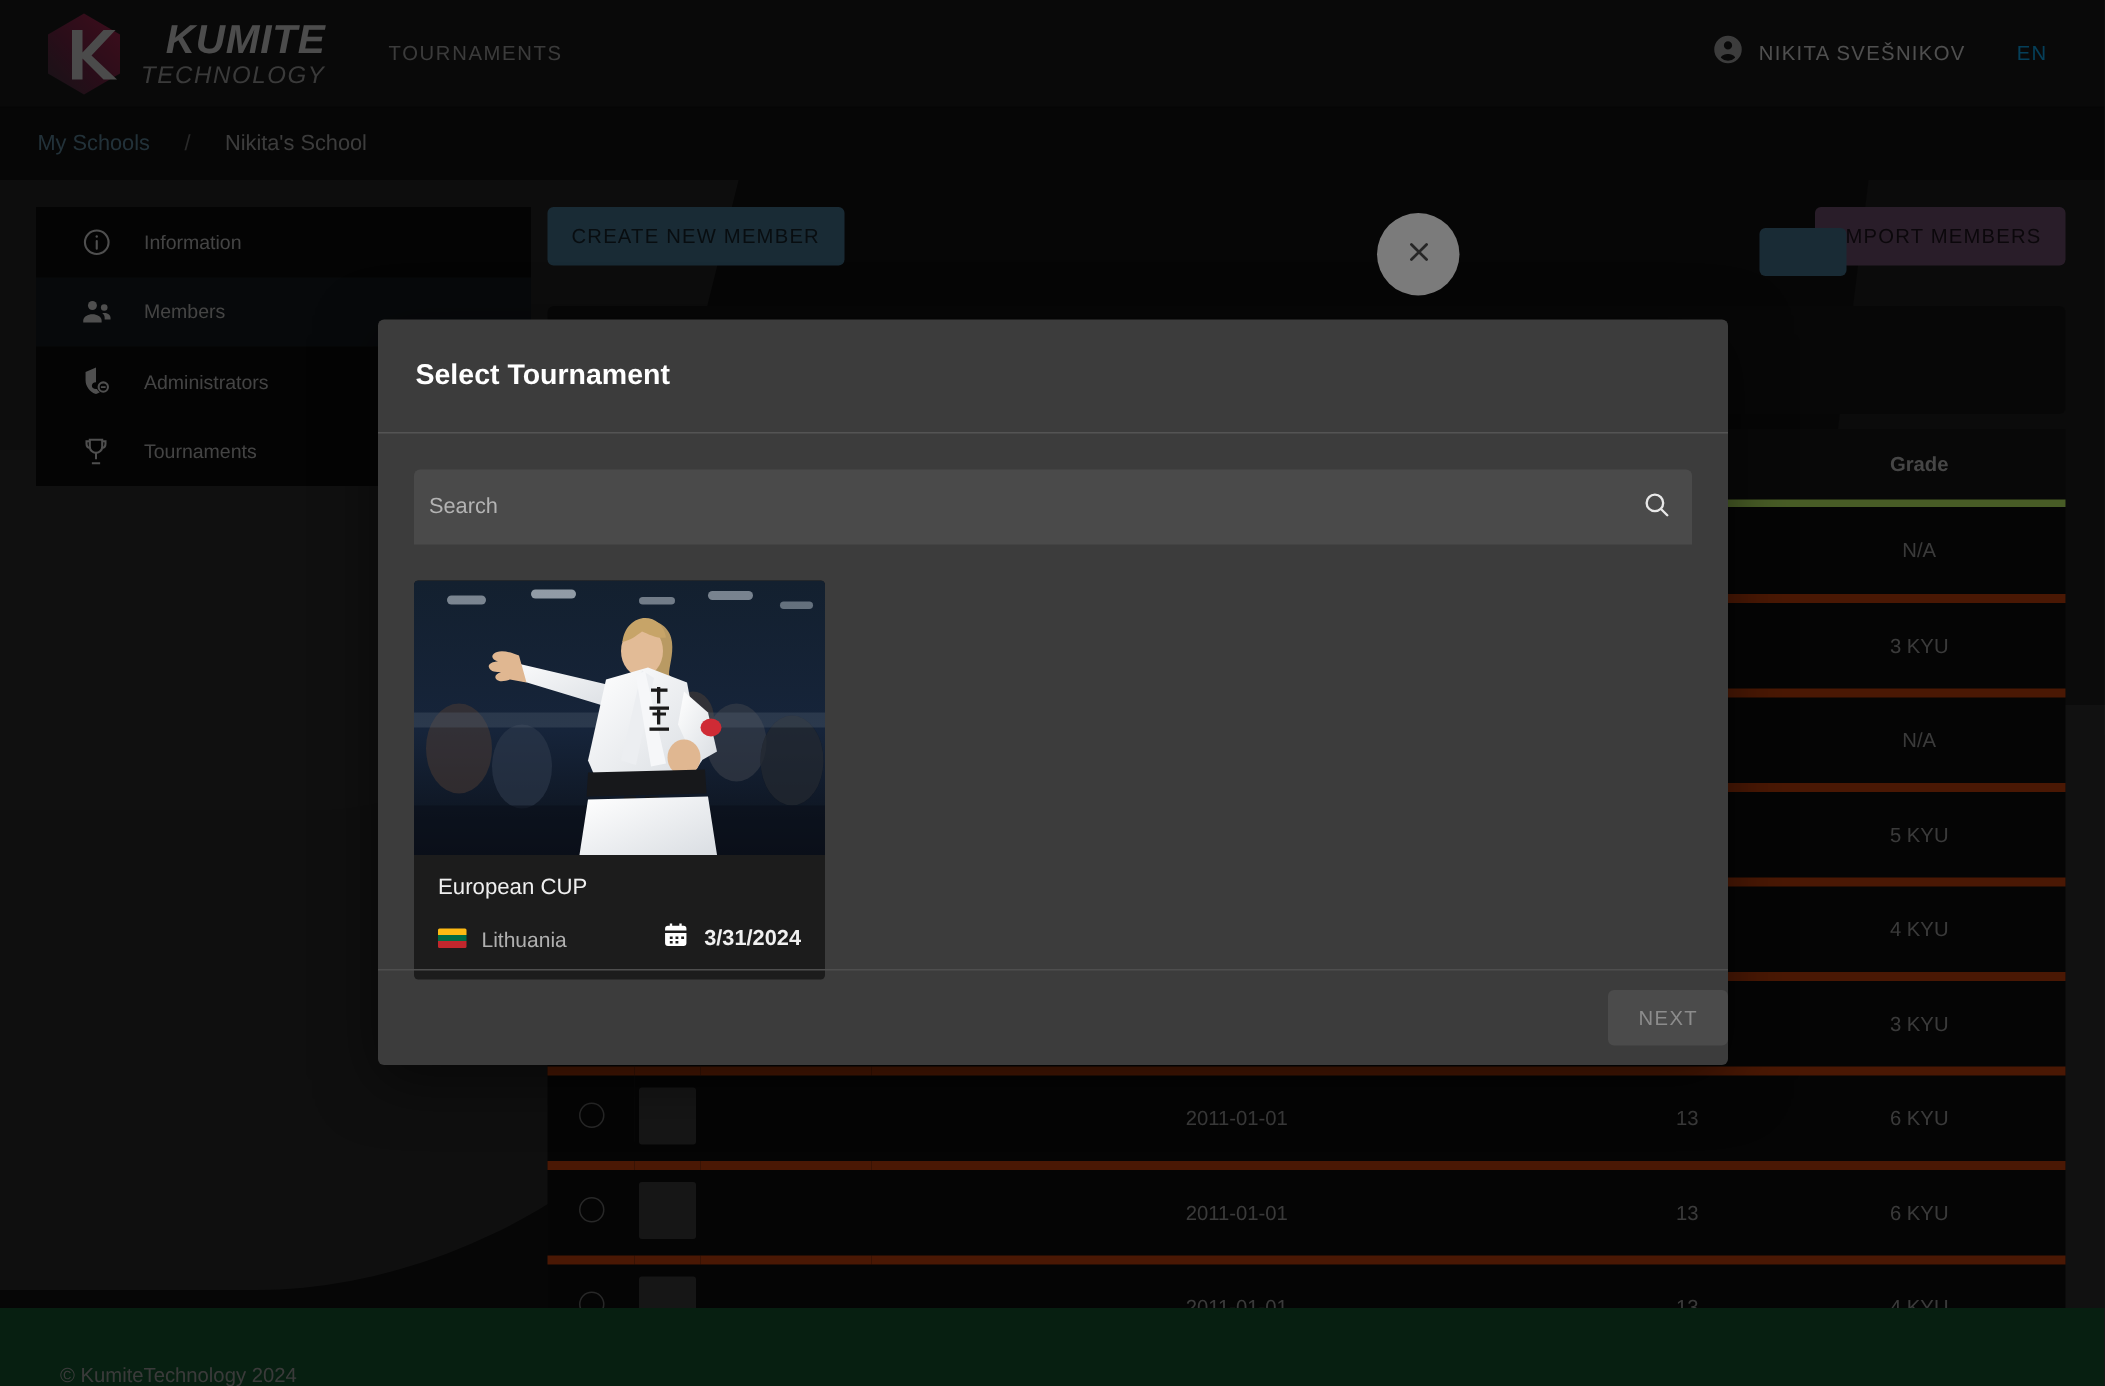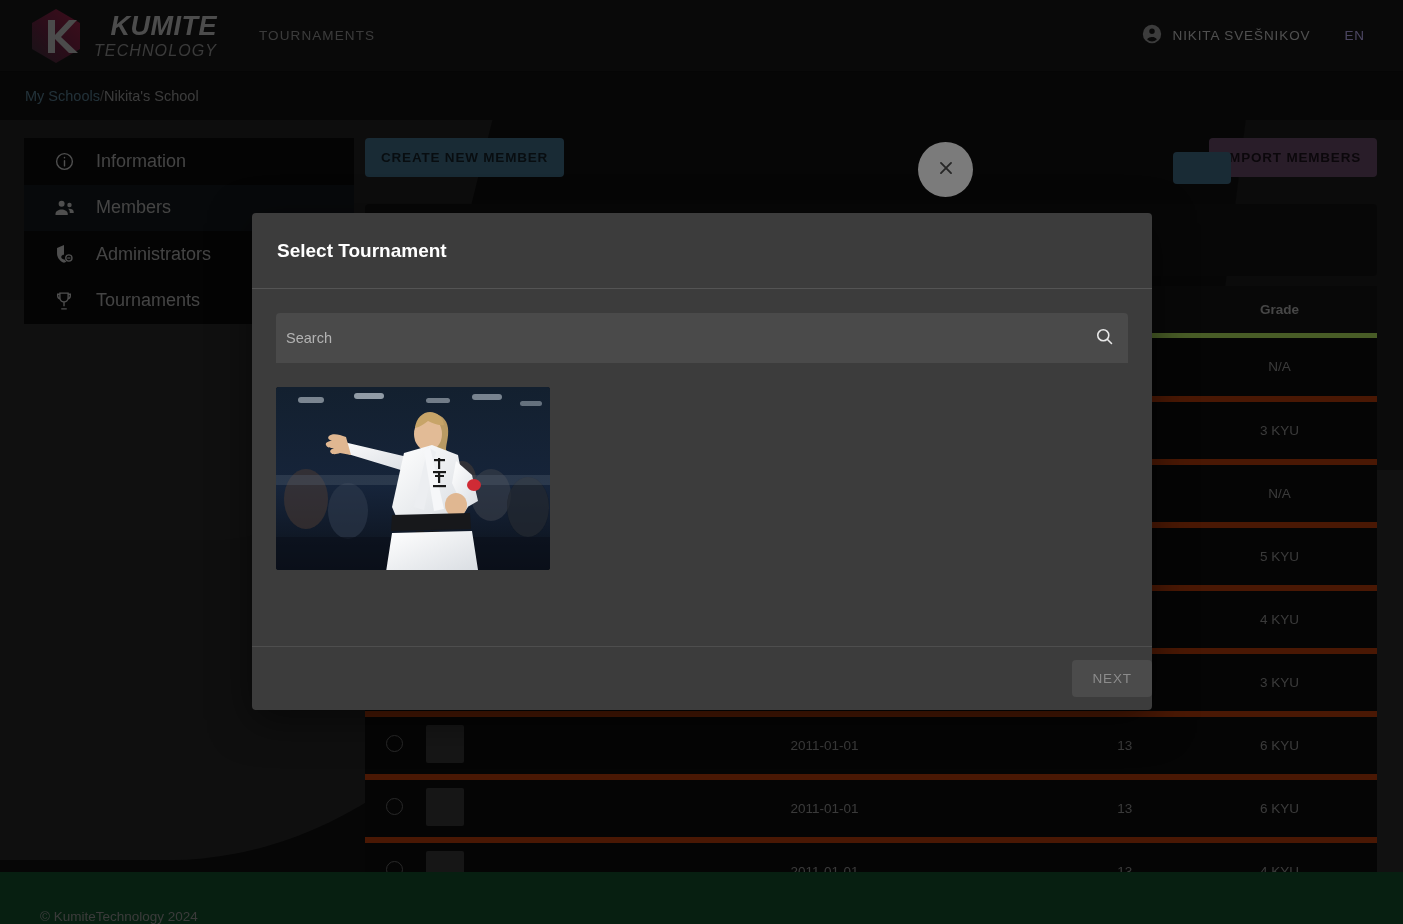--- a/index.html
+++ b/index.html
@@ -65,53 +65,53 @@
   }
   .nav-link {
     margin-left: 42px; color: #9b9b9b; font-size: 13.5px;
     letter-spacing: 1.1px; font-weight: 500; cursor: pointer;
   }
   .header-right {
     margin-left: auto; display:flex; align-items:center; gap: 34px; margin-right: 38px;
   }
   .user-box { display:flex; align-items:center; gap: 10px; cursor:pointer; }
   .user-name { color: #cfcfcf; font-size: 13.5px; letter-spacing: .9px; }
-  .lang { color: #c4b5fd; font-size: 13.5px; letter-spacing: .9px; cursor:pointer; }
+  .lang { color: #0ea5e9; font-size: 13.5px; letter-spacing: .9px; cursor:pointer; }
 
   
   .breadcrumb {
     position: absolute; top: 88px; left: 25px;
-    display:flex; align-items:center; gap: 0;
+    display:flex; align-items:center; gap: 23px;
     font-size: 14.5px; z-index: 15;
   }
   .crumb-link { color: #5a8296; cursor: pointer; }
   .crumb-sep { color: #6d6d6d; }
   .crumb-current { color: #9e9e9e; }
 
   
   .sidebar {
     position: absolute; left: 24px; top: 138px;
     width: 330px;
     background: #0c0c0c;
     z-index: 5;
   }
   .side-item {
     height: 46.5px; display:flex; align-items:center; gap: 20px;
     padding-left: 28px; cursor: pointer;
-    color: #b3b3b3; font-size: 18px;
+    color: #b3b3b3; font-size: 13px;
   }
   .side-item.active { background: #141a1d; }
   .side-icon { width: 24px; height: 24px; display:flex; align-items:center; justify-content:center; color:#cfcfcf; }
 
   
   .content { position: absolute; left: 365px; top: 138px; right: 26px; z-index: 4; }
   .toolbar { display:flex; align-items:flex-start; height: 62px; }
   .btn {
     border: none; border-radius: 4px; cursor: pointer;
-    font-size: 13.5px; letter-spacing: .8px; font-weight: 700;
+    font-size: 13.5px; letter-spacing: .8px; font-weight: 400;
     padding: 12px 16px; font-family: "Liberation Sans", sans-serif;
   }
   .btn-create { background: #43718c; color: #15232b; }
   .btn-import { background: #6d4e6d; color: #1d141d; margin-left: auto; }
   .btn-blue-small {
     position:absolute; right: 172px; top: 152px; width: 58px; height: 32px;
     background:#43718c; border-radius: 4px; z-index: 4;
   }
 
   .panel {
@@ -513,20 +513,38 @@
                 <g fill="#c8872a">
                   <rect x="141" y="152" width="6" height="3"></rect>
                   <rect x="141" y="160" width="6" height="3"></rect>
                   <rect x="141" y="168" width="6" height="3"></rect>
                 </g>
 
                 <path d="M116 146 l80 -2 6 39 -92 2z" fill="url(#gi)"></path>
               </g>
             </svg>
           </div>
+          <div class="t-info">
+            <div class="t-name">European CUP</div>
+            <div class="t-meta">
+              <div class="t-country">
+                <span class="flag-lt"></span>
+                <span>Lithuania</span>
+              </div>
+              <div class="t-date">
+                <span>
+                  <svg width="19" height="19" viewBox="0 0 24 24" fill="#ffffff">
+                    <path d="M7 2v2H5.5A2.5 2.5 0 0 0 3 6.5V8h18V6.5A2.5 2.5 0 0 0 18.5 4H17V2h-2v2H9V2H7z"></path>
+                    <path d="M3 10v8.5A2.5 2.5 0 0 0 5.5 21h13a2.5 2.5 0 0 0 2.5-2.5V10H3zm4 3h2.4v2.2H7V13zm4.8 0h2.4v2.2h-2.4V13zm4.8 0H19v2.2h-2.4V13zM7 16.8h2.4V19H7v-2.2zm4.8 0h2.4V19h-2.4v-2.2z" fill="#ffffff"></path>
+                  </svg>
+                </span>
+                <span>3/31/2024</span>
+              </div>
+            </div>
+          </div>
         </div>
       </div>
     </div>
 
     <div class="modal-foot">
       <button class="btn-next" disabled="">NEXT</button>
     </div>
   </div>
 
   <div class="footer">

